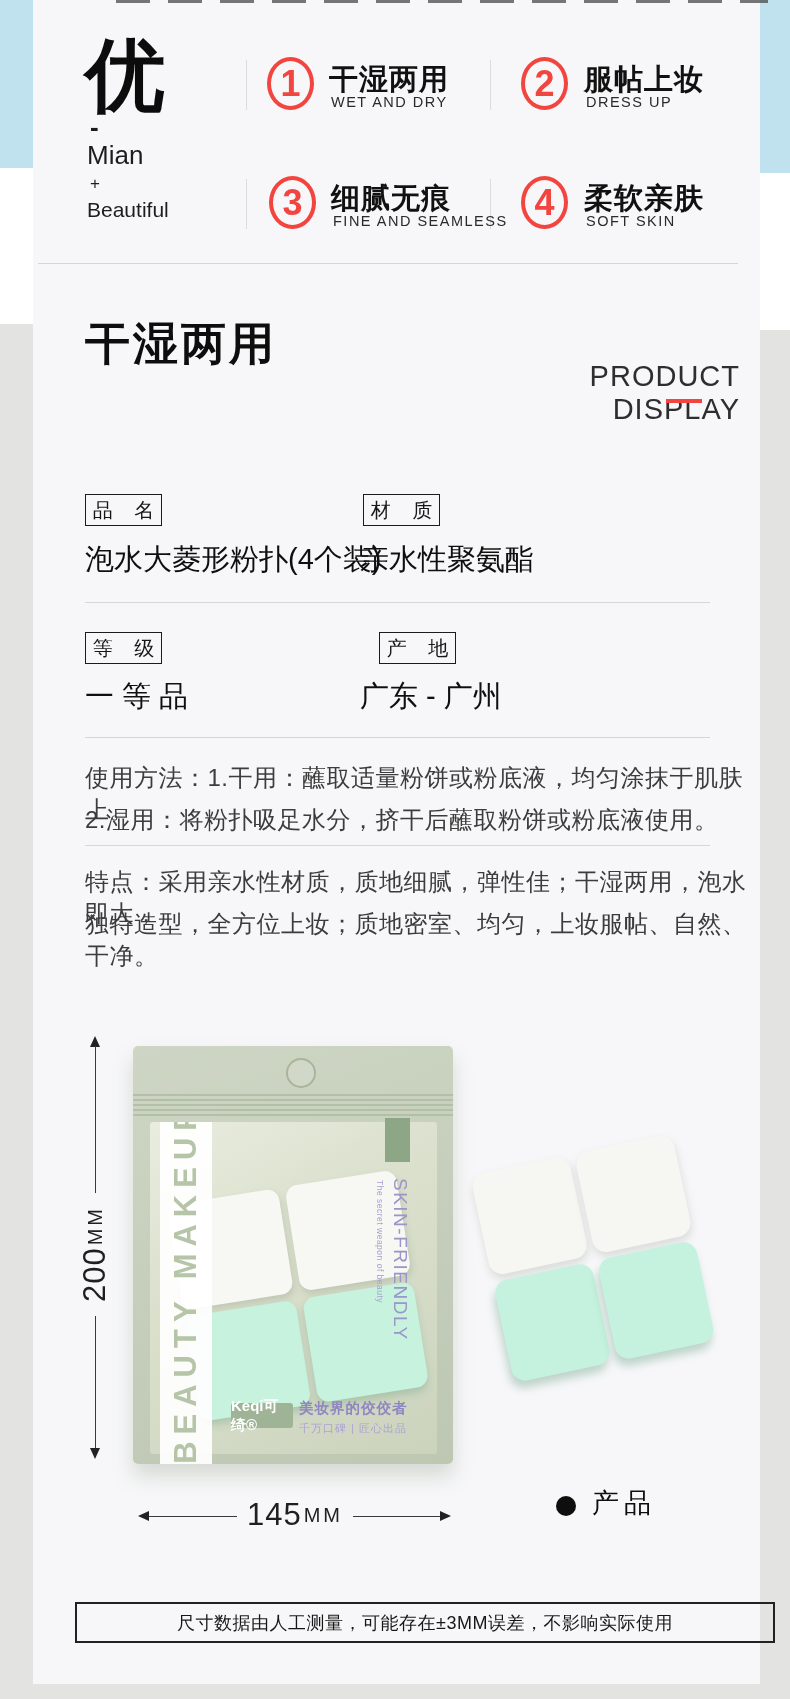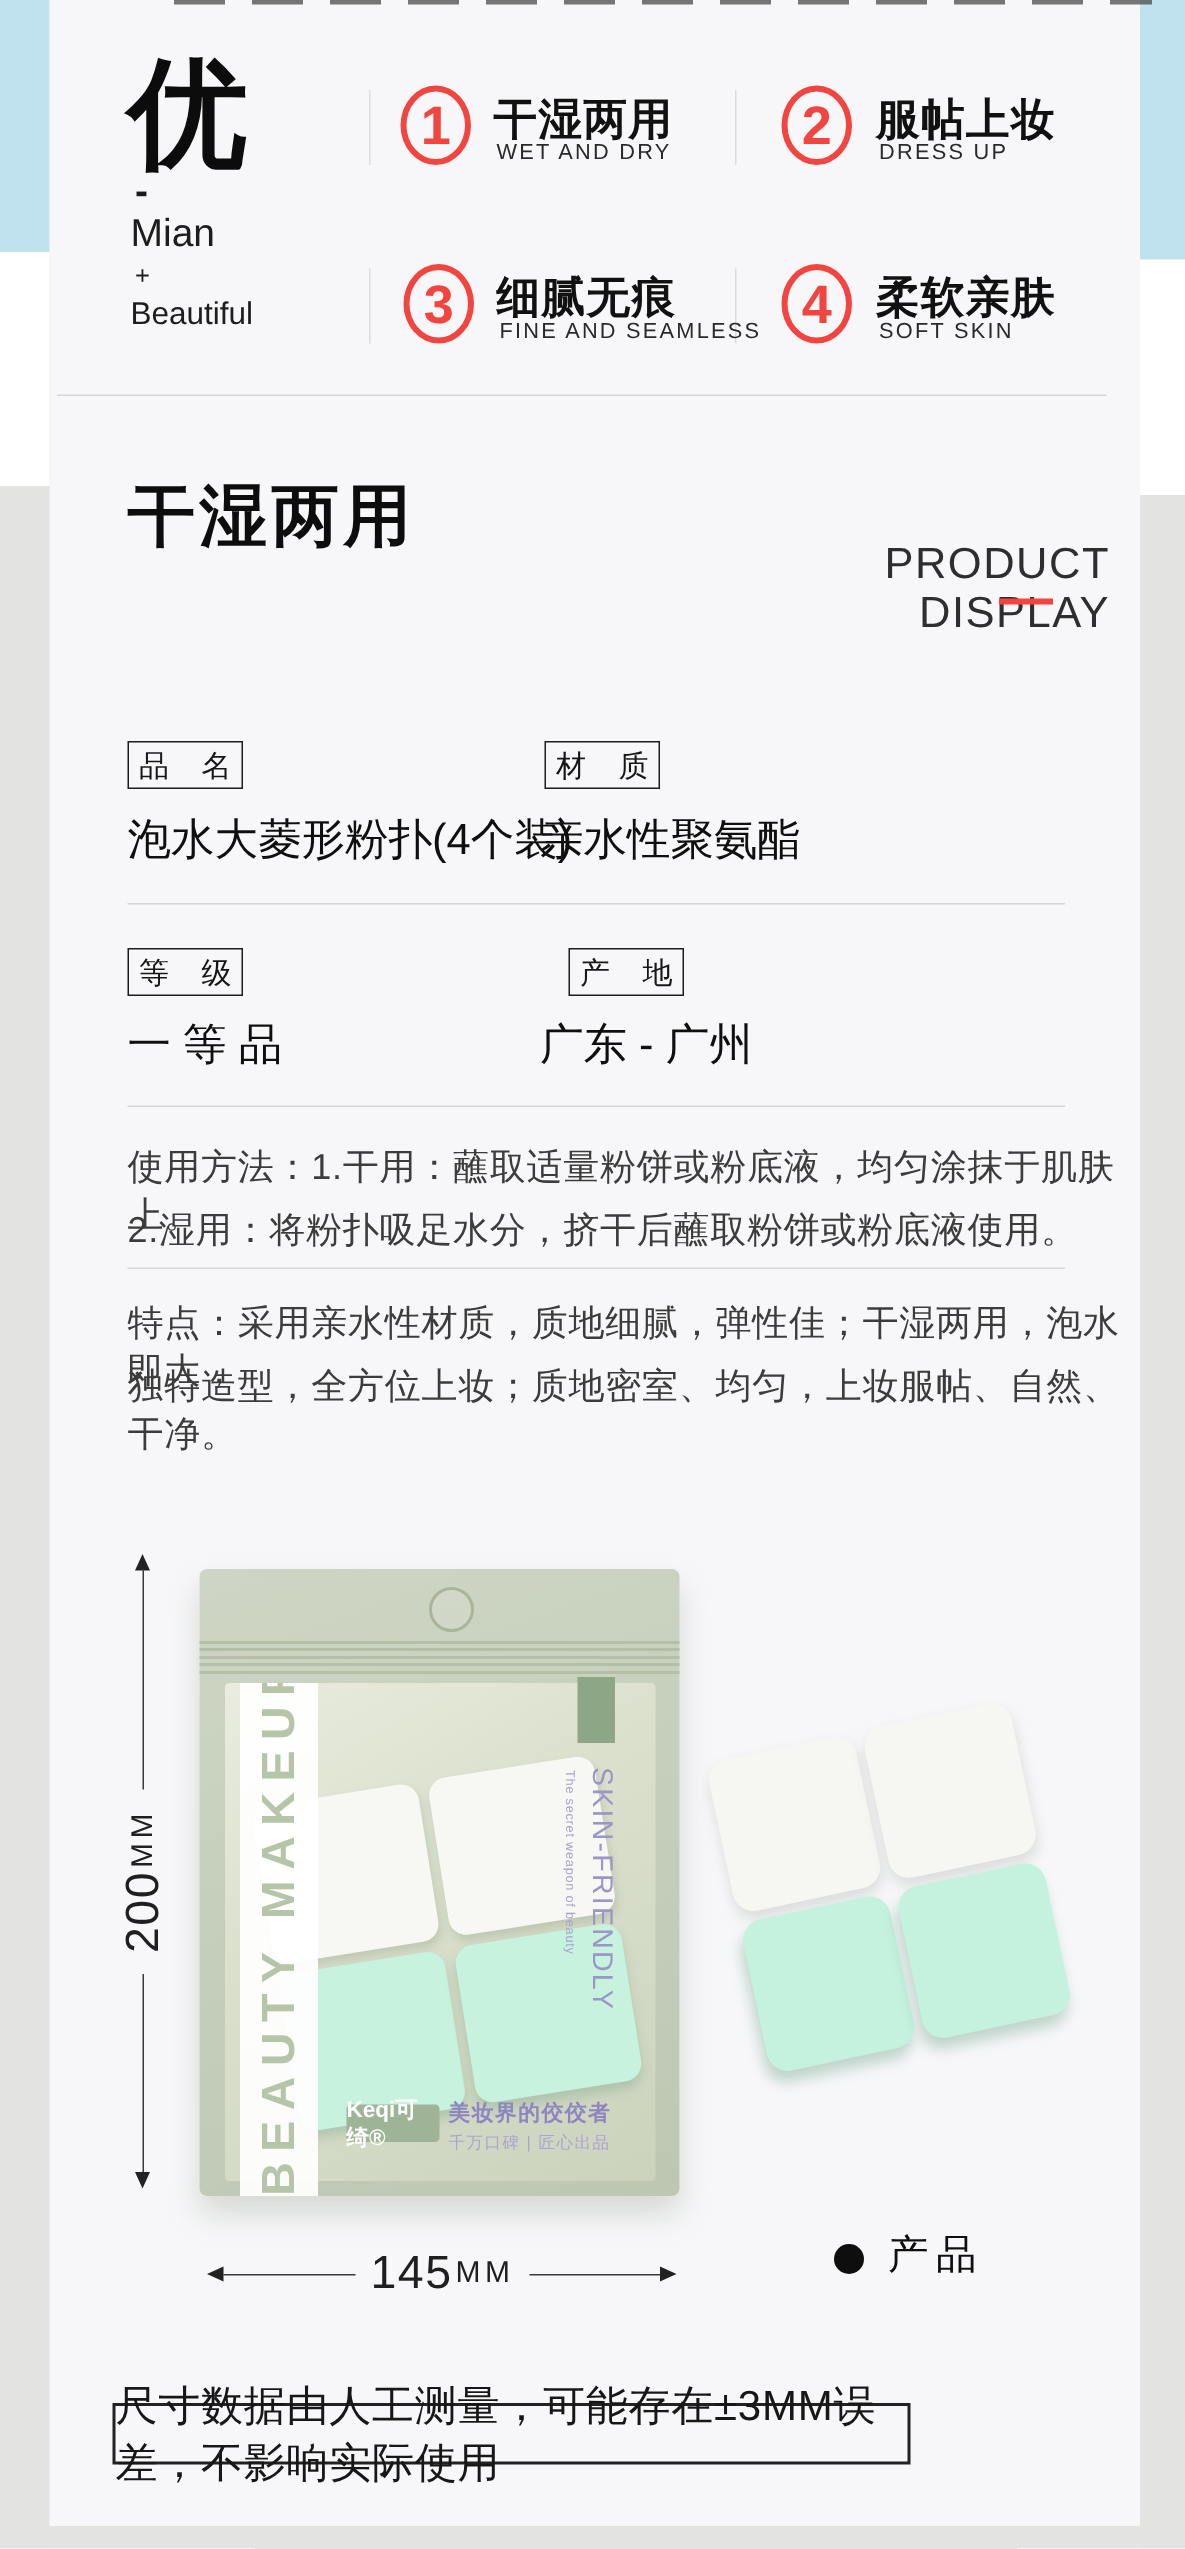--- a/index.html
+++ b/index.html
@@ -95,23 +95,23 @@
     display:grid;grid-template-columns:100px 100px;grid-template-rows:103px 103px;gap:6px;}
   .big-puffs .puff{border-radius:14px;}
   .big-puffs .puff.w{background:#f6f6f3;box-shadow:0 5px 9px rgba(150,155,145,.30);}
   .big-puffs .puff.g{background:#c4f2de;box-shadow:-3px 7px 9px rgba(115,165,140,.42);}
 
   
   .prod-bullet{left:556px;top:1496px;width:20px;height:20px;border-radius:50%;background:#0e0e0e;}
   .prod-label{left:592px;top:1485px;font-size:27px;color:#0e0e0e;letter-spacing:5px;}
 
   
-  .note-box{left:75px;top:1602px;width:532px;height:41px;border:2px solid #222;box-sizing:border-box;
+  .note-box{left:75px;top:1602px;width:700px;height:41px;border:2px solid #222;box-sizing:border-box;
     display:flex;align-items:center;justify-content:center;
-    font-size:28px;color:#171717;letter-spacing:.5px;}
+    font-size:18px;color:#171717;letter-spacing:.5px;}
 </style>
 </head>
 <body>
 
 <div class="page">
 
   <div class="abs m-left">
     <div class="abs blue" style="left:0;top:0;width:33px;height:168px;"></div>
     <div class="abs white" style="left:0;top:168px;width:33px;height:156px;"></div>
   </div>

